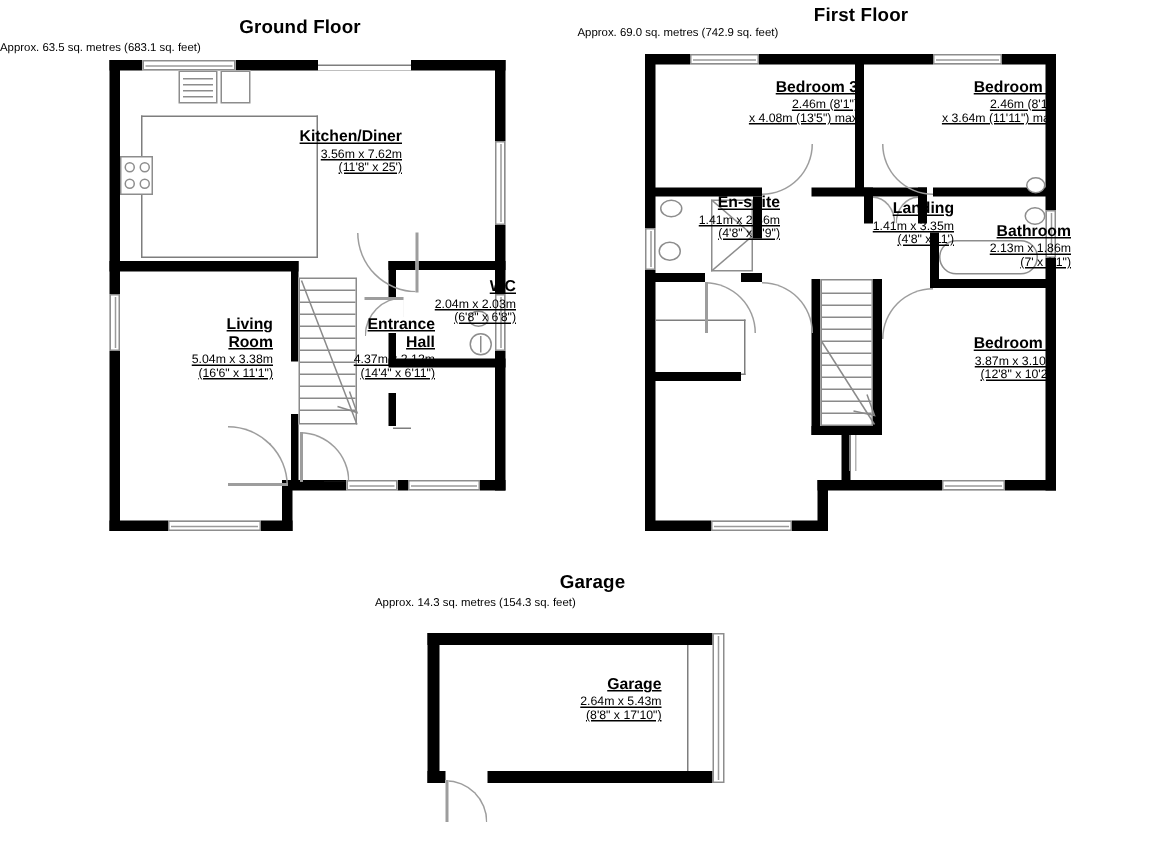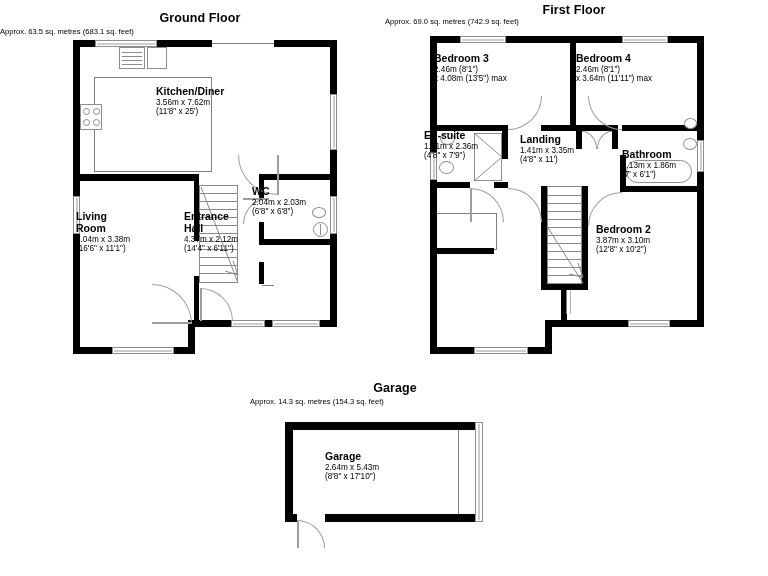--- a/index.html
+++ b/index.html
@@ -42,21 +42,21 @@
 
   
   .win { position: absolute; background: #fff; border: 1px solid #8d8d8d; box-sizing: border-box; }
   .win::after {
     content: ""; position: absolute; left: 1px; right: 1px; top: 50%;
     height: 1px; background: #9a9a9a; transform: translateY(-50%);
   }
   .win.v::after { left: 50%; top: 1px; bottom: 1px; right: auto; width: 1px; height: auto; transform: translateX(-50%); }
 
   
-  .lbl { position: absolute; text-align: left; white-space: nowrap; line-height: 1.12; }
+  .lbl { position: absolute; text-align: right; white-space: nowrap; line-height: 1.12; text-decoration: underline; }
   .lbl .nm { font-weight: bold; font-size: 10.5px; }
   .lbl .dm { font-size: 8.2px; }
 
   
   .arc { position: absolute; border: 1px solid #9d9d9d; border-radius: 50%; box-sizing: border-box; }
   .arc.tl-q { border-width: 1px 0 0 1px; border-top-left-radius: 100%; border-top-right-radius:0; border-bottom-left-radius:0; border-bottom-right-radius:0;}
   .arc.tr-q { border-width: 1px 1px 0 0; border-top-right-radius: 100%; border-top-left-radius:0; border-bottom-left-radius:0; border-bottom-right-radius:0;}
   .arc.bl-q { border-width: 0 0 1px 1px; border-bottom-left-radius: 100%; border-top-left-radius:0; border-top-right-radius:0; border-bottom-right-radius:0;}
   .arc.br-q { border-width: 0 1px 1px 0; border-bottom-right-radius: 100%; border-top-left-radius:0; border-top-right-radius:0; border-bottom-left-radius:0;}
 

